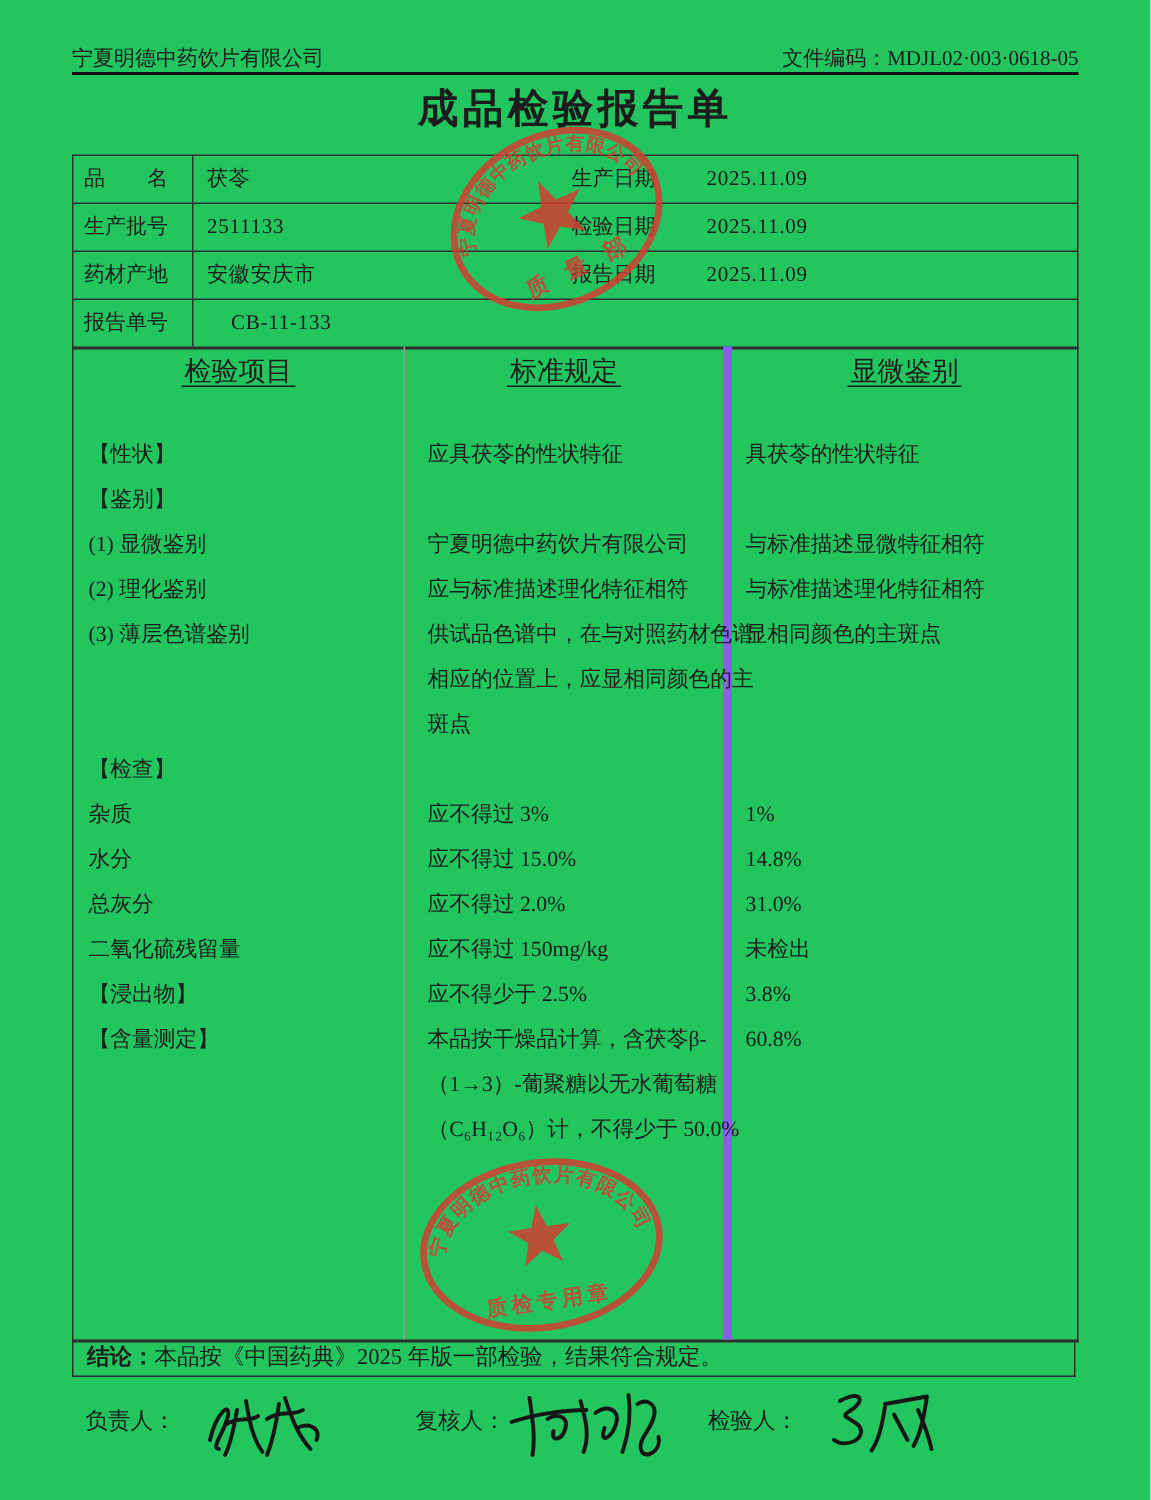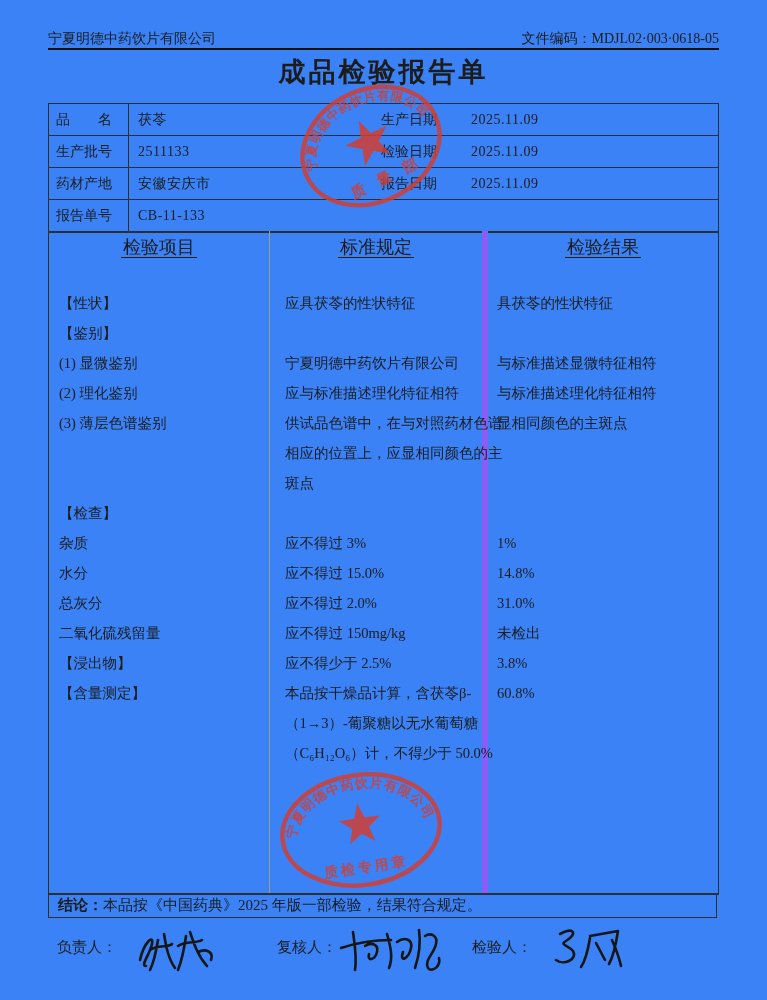--- a/index.html
+++ b/index.html
@@ -1,27 +1,27 @@
 <!DOCTYPE html>
 <html><head>
 <meta charset="utf-8">
 <style>
   html,body{margin:0;padding:0;background:#ffffff;}
   body{font-family:"Liberation Serif","DejaVu Serif",serif;color:#1c1c1c;}
-  .page{position:relative;width:767px;height:1000px;background:#3b82f6;overflow:hidden;}
+  .page{position:relative;width:767px;height:1000px;background:#22c55e;overflow:hidden;}
 
   
   .doc-header{position:absolute;left:48px;top:30px;width:671px;display:flex;justify-content:space-between;font-size:14px;}
   .header-rule{position:absolute;left:48px;top:48px;width:671px;height:2px;background:#111;}
   .doc-title{position:absolute;left:0;top:54px;width:767px;text-align:center;font-size:27px;font-weight:bold;letter-spacing:3px;}
 
   
   .info-table{position:absolute;left:48px;top:103px;width:669px;border:1px solid #2f2f2f;border-bottom:2px solid #2f2f2f;}
   .info-row{position:relative;height:31px;line-height:31px;border-bottom:1px solid #2f2f2f;font-size:14px;display:flex;}
-  .info-row:last-child{border-bottom:none;}
+  .info-row:last-child{border-bottom:none;gap:16px;}
   .info-label{width:80px;padding-left:7px;border-right:1px solid #2f2f2f;box-sizing:border-box;white-space:pre;}
   .info-value{padding-left:9px;letter-spacing:0.5px;}
   .date-label{position:absolute;left:332px;top:0;}
   .date-value{position:absolute;left:422px;top:0;letter-spacing:0.5px;}
 
   
   .main-table{position:absolute;left:48px;top:231px;width:669px;height:662px;border-left:1px solid #2f2f2f;border-right:1px solid #2f2f2f;border-bottom:2px solid #2f2f2f;display:flex;box-sizing:content-box;}
   .col{box-sizing:border-box;padding-top:6px;}
   .col-item{width:221px;border-right:1px solid #9a9a9a;}
   .col-standard{width:218px;border-right:6px solid #8b5cf6;}
@@ -127,21 +127,21 @@
           <div class="line">应不得过 15.0%</div>
           <div class="line">应不得过 2.0%</div>
           <div class="line">应不得过 150mg/kg</div>
           <div class="line">应不得少于 2.5%</div>
           <div class="line">本品按干燥品计算，含茯苓β-</div>
           <div class="line">（1→3）-葡聚糖以无水葡萄糖</div>
           <div class="line">（C₆H₁₂O₆）计，不得少于 50.0%</div>
         </div>
     </div>
     <div class="col col-result">
-      <div class="col-header"><span>检验结果</span></div>
+      <div class="col-header"><span>显微鉴别</span></div>
       <div class="lines">
           <div class="line">具茯苓的性状特征</div>
           <div class="line"></div>
           <div class="line">与标准描述显微特征相符</div>
           <div class="line">与标准描述理化特征相符</div>
           <div class="line">显相同颜色的主斑点</div>
           <div class="line"></div>
           <div class="line"></div>
           <div class="line"></div>
           <div class="line">1%</div>

